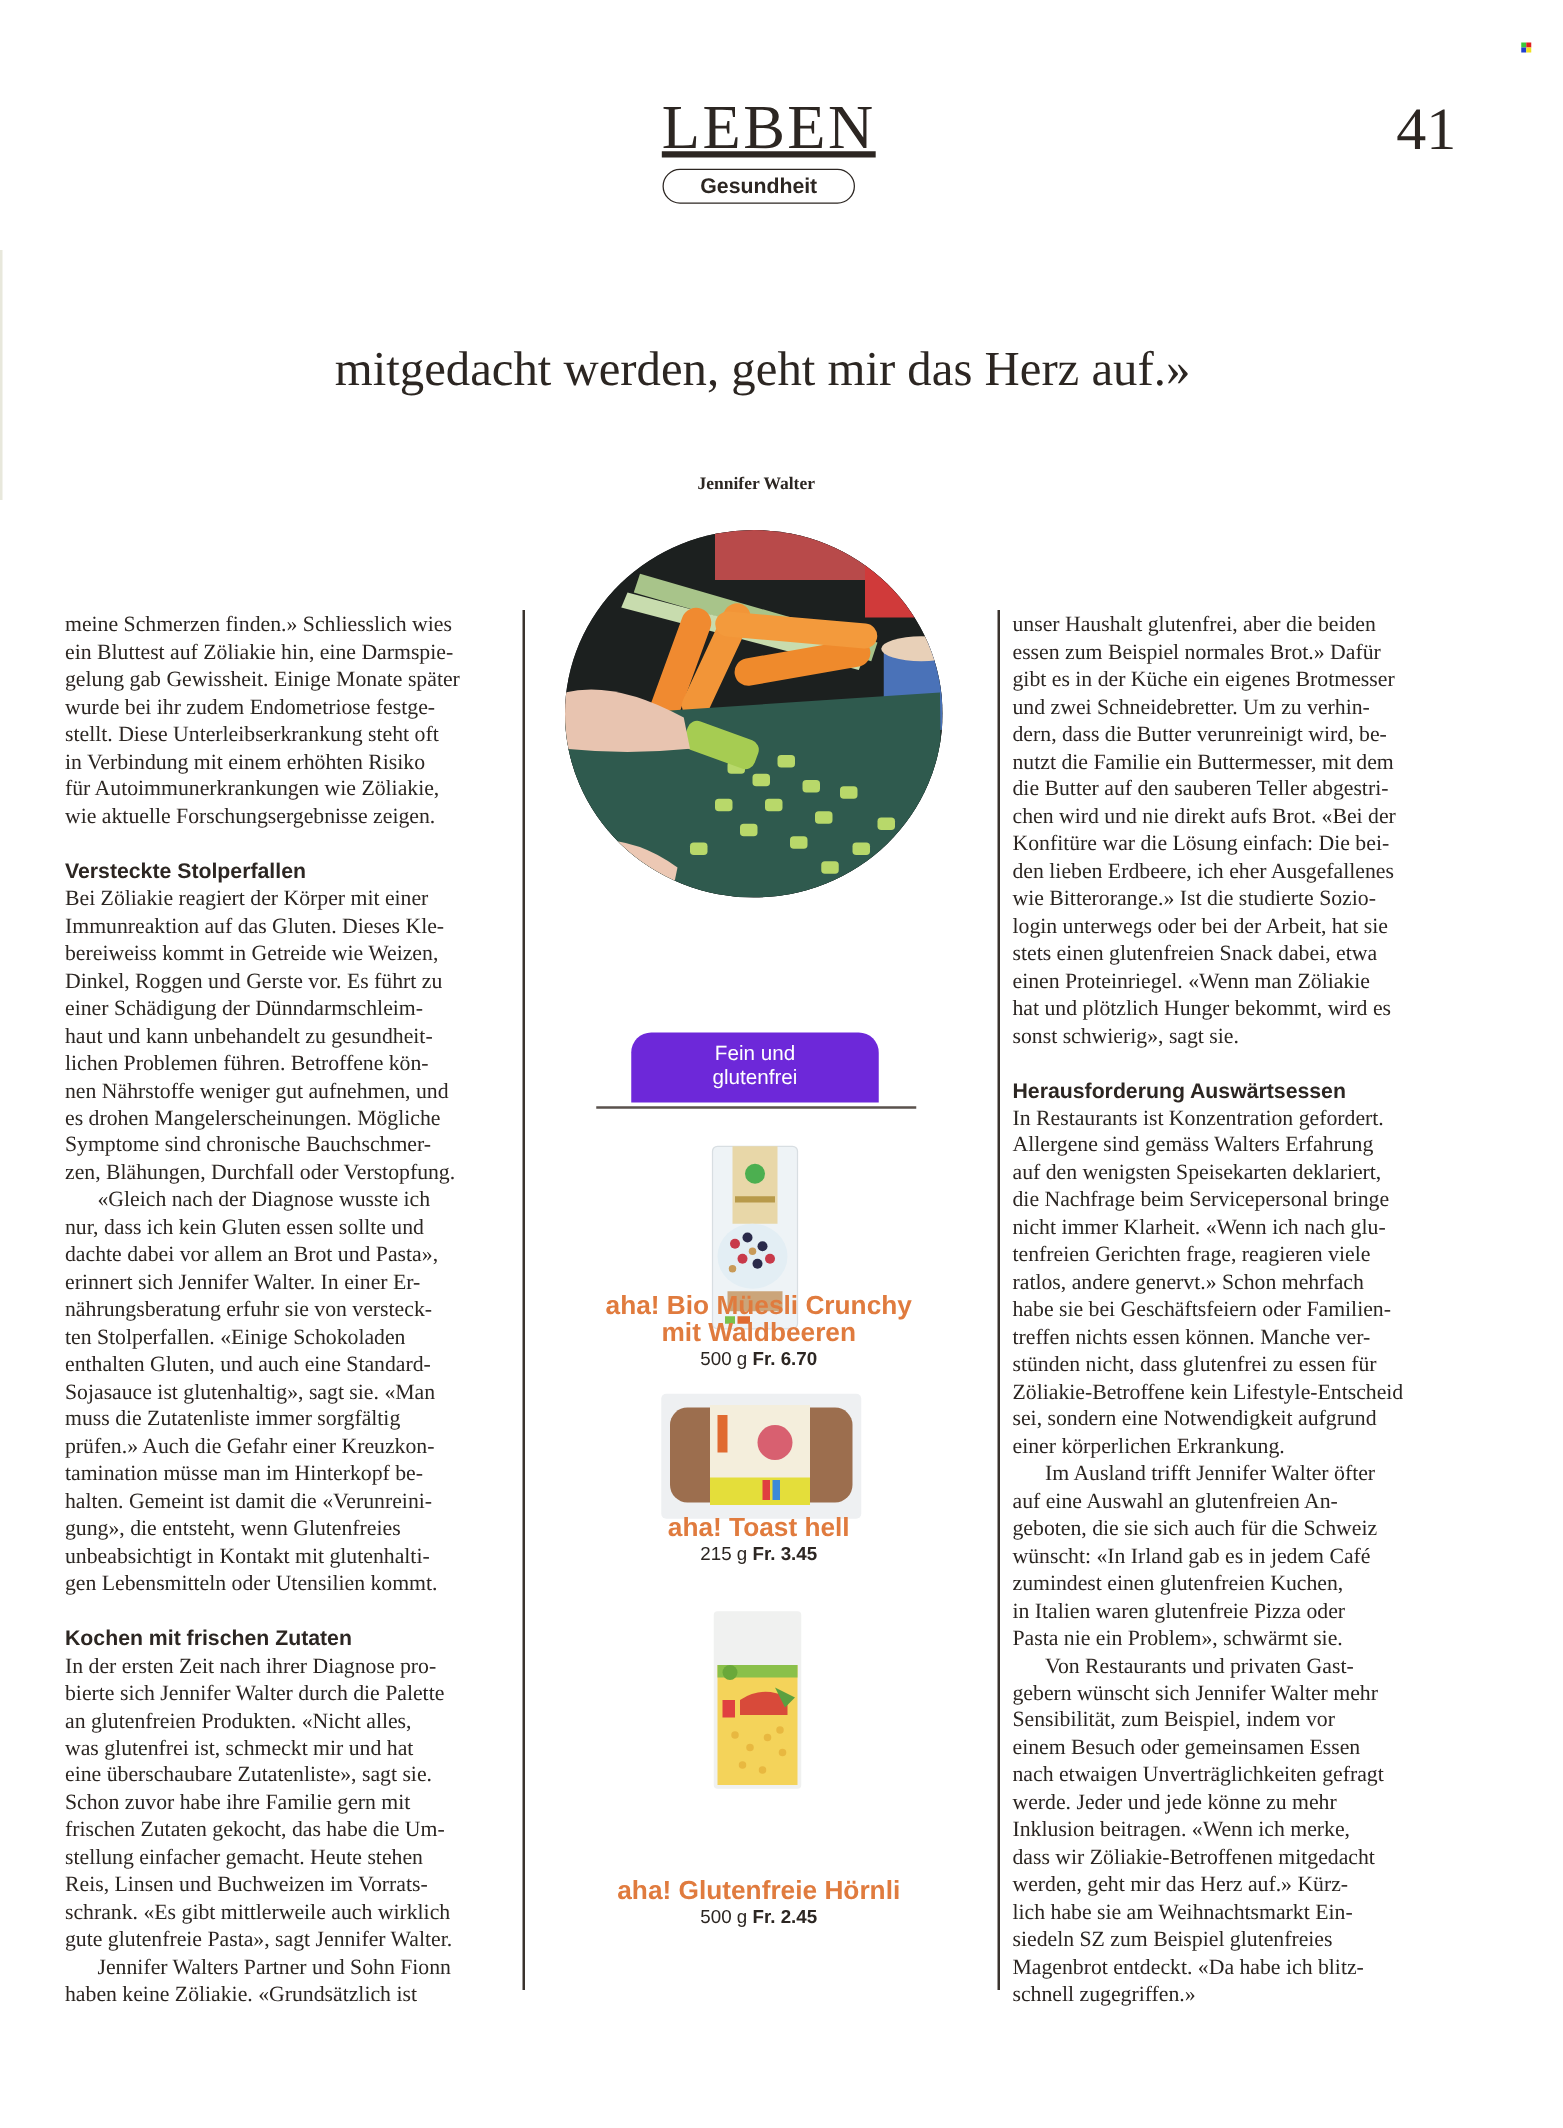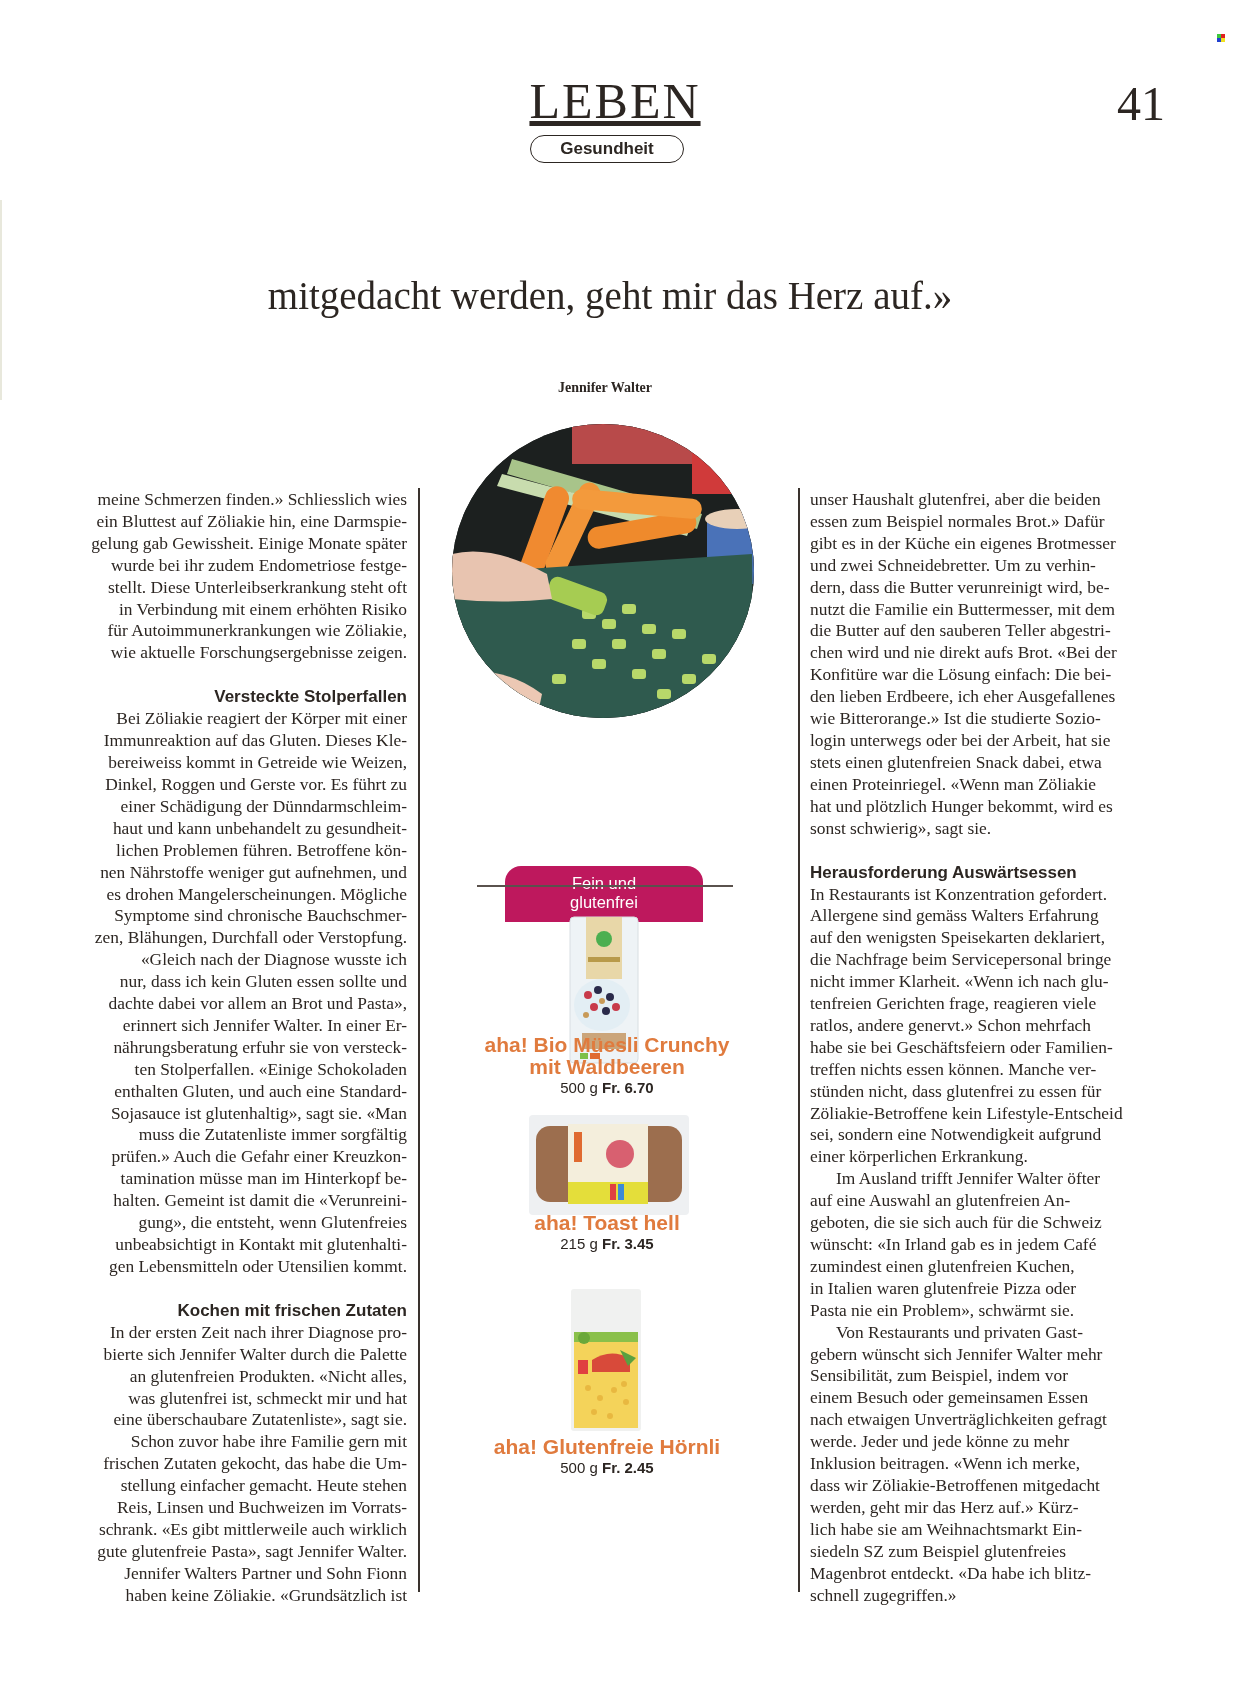--- a/index.html
+++ b/index.html
@@ -19,34 +19,34 @@
   .color-mark i { position: absolute; width: 4px; height: 4px; }
 
   .left-edge { position: absolute; left: 0; top: 200px; width: 2px; height: 200px; background: #e8e8dc; }
 
   .pull-quote { position: absolute; left: 140px; width: 940px; top: 272px; text-align: center;
     font-size: 39px; line-height: 47px; color: #2c2622; }
   .quote-author { position: absolute; left: 0; width: 1210px; top: 380px; text-align: center;
     font-size: 14px; font-weight: bold; color: #2c2622; font-family: Liberation Serif, serif; }
 
   .col { position: absolute; font-size: 17.4px; line-height: 21.9px; color: #2c2622; }
-  .col-left { left: 52px; top: 489px; width: 355px; text-align: right; }
+  .col-left { left: 52px; top: 489px; width: 355px; }
   .col-right { left: 810px; top: 489px; width: 355px; }
   .col p { margin: 0; }
   .col h3 { margin: 22px 0 0 0; font-size: 17px; line-height: 22px; font-weight: bold; color: #2c2622; }
   .col .ln { display: block; white-space: nowrap; }
 
   .rule-left { position: absolute; left: 418px; top: 488px; width: 1.5px; height: 1104px; background: #3a332e; }
   .rule-right { position: absolute; left: 798px; top: 488px; width: 1.5px; height: 1104px; background: #3a332e; }
 
   .photo { position: absolute; left: 452px; top: 424px; width: 302px; height: 294px; border-radius: 50%;
     overflow: hidden; background: #1e2220; }
 
-  .sidebar-tab { position: absolute; left: 505px; top: 866px; width: 198px; height: 56px;
-    background: #be185d; border-radius: 16px 16px 0 0; color: #ffffff; text-align: center;
+  .sidebar-tab { position: absolute; left: 505px; top: 826px; width: 198px; height: 56px;
+    background: #6d28d9; border-radius: 16px 16px 0 0; color: #ffffff; text-align: center;
     font-size: 16.5px; line-height: 19px; padding-top: 8px; box-sizing: border-box; }
   .sidebar-rule { position: absolute; left: 477px; top: 885px; width: 256px; height: 2px; background: #5a524d; }
 
   .product { position: absolute; left: 462px; width: 290px; text-align: center; }
   .product-name { color: #e07b3e; font-weight: bold; font-size: 21px; line-height: 22px; }
   .product-price { font-size: 15px; line-height: 20px; color: #2c2622; }
   .product-price b { font-weight: bold; }
   .prod-img { position: absolute; }
 </style>
 </head>
@@ -295,19 +295,19 @@
   <g fill="#e8b840">
       <circle cx="18" cy="100" r="3"></circle>
       <circle cx="30" cy="110" r="3"></circle>
       <circle cx="44" cy="102" r="3"></circle>
   <circle cx="56" cy="114" r="3"></circle>
       <circle cx="24" cy="124" r="3"></circle>
       <circle cx="40" cy="128" r="3"></circle>
       <circle cx="54" cy="96" r="3"></circle>
     </g>
 </svg>
-<div class="product sans" style="top:1436px">
+<div class="product sans" style="top:1502px">
   <div class="product-name">aha! Glutenfreie Hörnli</div>
   <div class="product-price">
     <span>500 g</span>
     <b>Fr. 2.45</b>
   </div>
 </div>
 
 </body></html>

